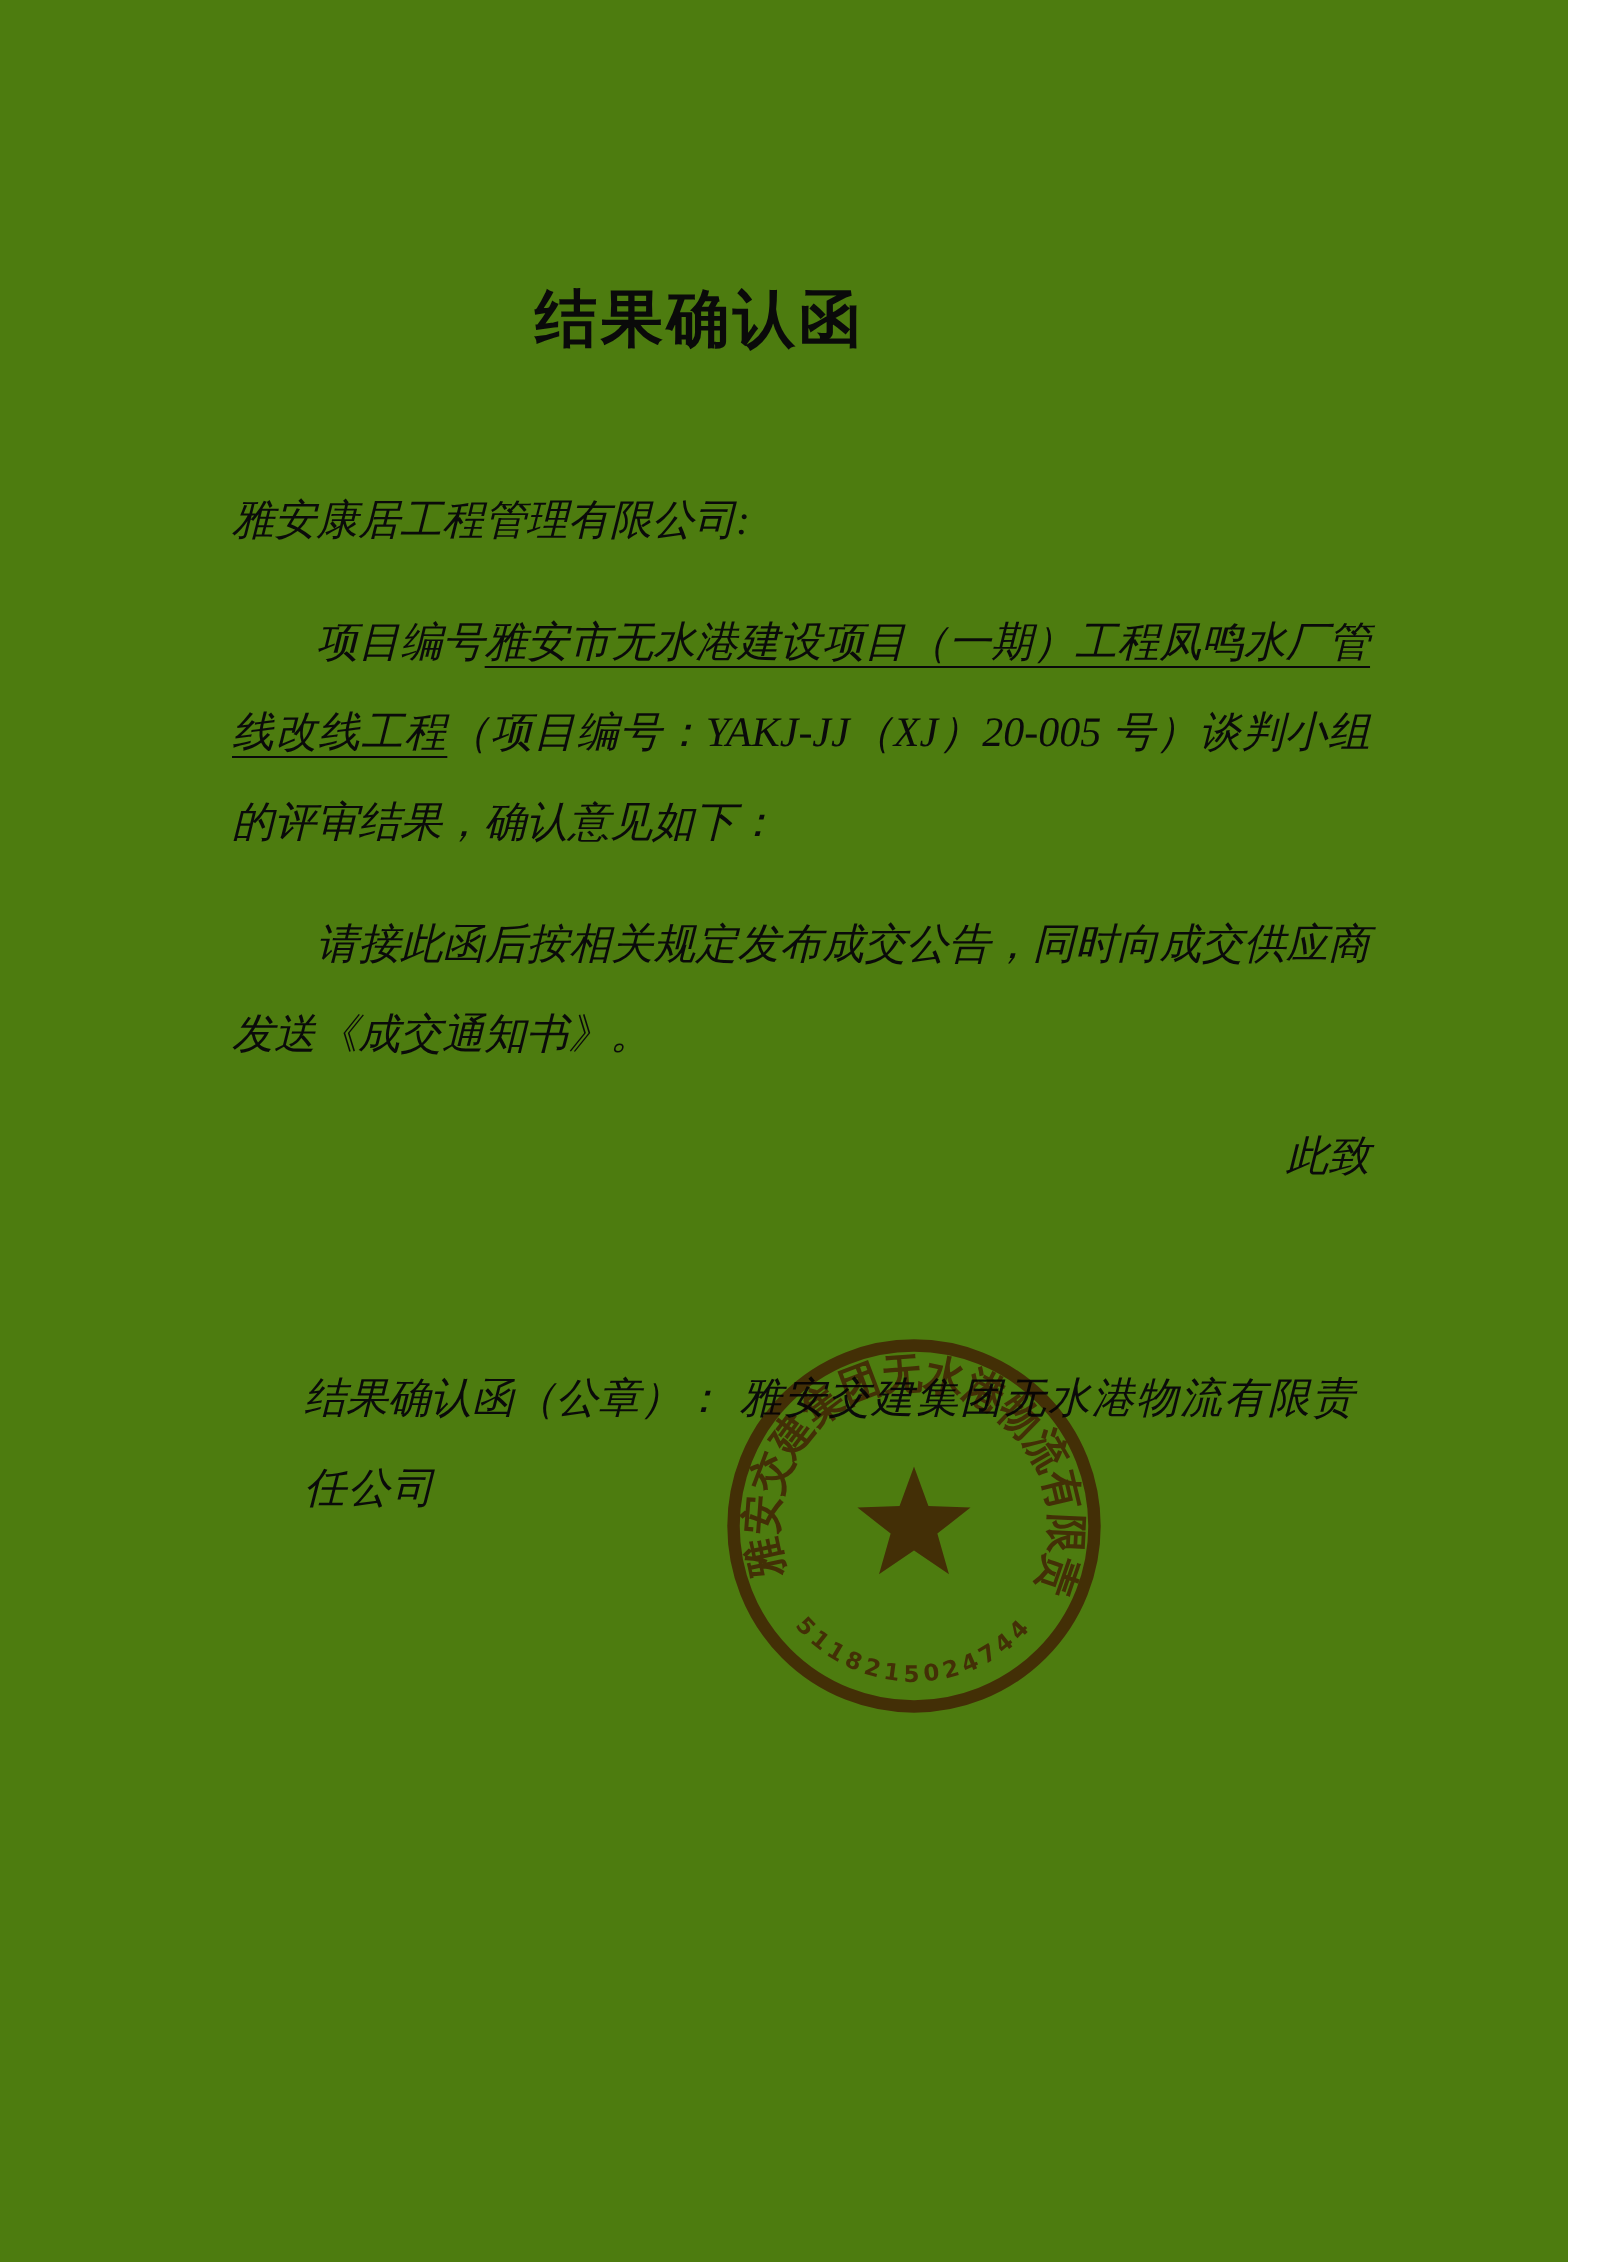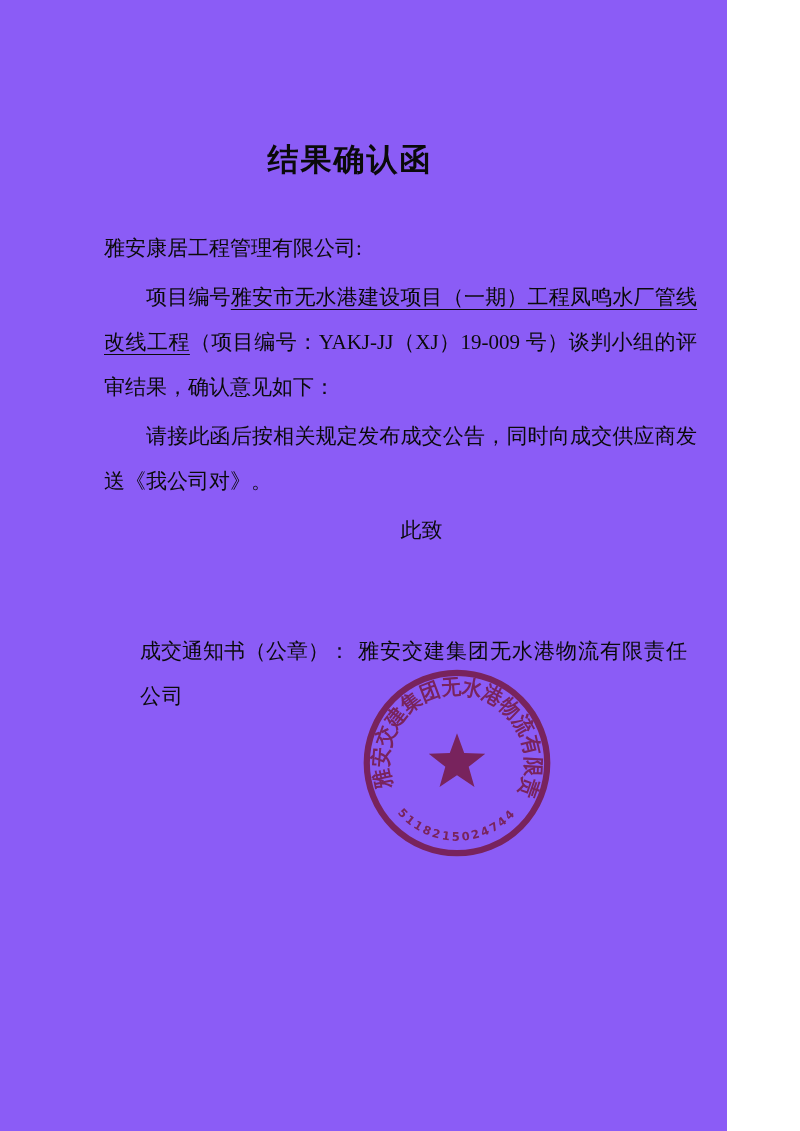--- a/index.html
+++ b/index.html
@@ -2,23 +2,23 @@
 <html><head>
 <meta charset="utf-8">
 <style>
   html, body {
     margin: 0;
     padding: 0;
     background: #ffffff;
   }
   .page {
     position: relative;
-    width: 727px;
+    width: 784px;
     height: 1131px;
-    background: #8b5cf6;
+    background: #4d7c0f;
     overflow: hidden;
     font-family: "Liberation Serif", "DejaVu Serif", serif;
     color: #0a0a0a;
   }
   .doc-title {
     position: absolute;
     top: 139px;
     left: 0;
     width: 700px;
     text-align: center;
@@ -29,29 +29,29 @@
   .body-text {
     position: absolute;
     top: 222px;
     left: 100px;
     width: 601px;
     font-size: 21px;
     line-height: 45px;
     text-align: justify;
     text-justify: inter-character;
   }
-  .body-text p { margin: 4px; }
+  .body-text p { margin: 16px; font-style: italic; }
   .indent { text-indent: 2em; }
   .uline {
     text-decoration: underline;
     text-underline-offset: 5px;
     text-decoration-thickness: 1px;
   }
   .para-notice { margin-top: 16px; }
-  .closing { margin-top: 22px; text-indent: 2em; text-align: center; }
+  .closing { margin-top: 22px; text-indent: 2em; text-align: right; }
   .signature { margin-top: 76px; padding-left: 36px; text-align: left; }
   .sig-name { margin-left: 8px; letter-spacing: 1px; }
   .date-spacer { display: inline-block; width: 146px; }
   .checkbox {
     font-weight: bold;
     font-family: "DejaVu Sans", "Liberation Sans", sans-serif;
     font-size: 22px;
   }
   .stamp {
     position: absolute;
@@ -67,29 +67,29 @@
 <body>
 
 <div class="page">
 
   <div class="doc-title">结果确认函</div>
 
   <div class="body-text">
 
     <p>雅安康居工程管理有限公司:</p>
 
-    <p class="indent"><span>项目编号</span><span class="uline">雅安市无水港建设项目（一期）工程凤鸣水厂管线改线工程</span><span>（项目编号：YAKJ-JJ（XJ）19-009 号）谈判小组的评审结果，确认意见如下：</span></p>
+    <p class="indent"><span>项目编号</span><span class="uline">雅安市无水港建设项目（一期）工程凤鸣水厂管线改线工程</span><span>（项目编号：YAKJ-JJ（XJ）20-005 号）谈判小组的评审结果，确认意见如下：</span></p>
 
 
-    <p class="indent para-notice">请接此函后按相关规定发布成交公告，同时向成交供应商发送《我公司对》。</p>
+    <p class="indent para-notice">请接此函后按相关规定发布成交公告，同时向成交供应商发送《成交通知书》。</p>
 
     <p class="closing">此致</p>
 
     <div class="signature">
-      <p><span>成交通知书（公章）：</span><span class="sig-name">雅安交建集团无水港物流有限责任公司</span></p>
+      <p><span>结果确认函（公章）：</span><span class="sig-name">雅安交建集团无水港物流有限责任公司</span></p>
     </div>
 
   </div>
 
   <svg class="stamp" viewBox="0 0 200 200" xmlns="http://www.w3.org/2000/svg">
     <defs>
       <path id="seal-arc-top" d="M 32.34 124.62 A 72 72 0 1 1 167.66 124.62" fill="none"></path>
       <path id="seal-arc-bottom" d="M 37.95 152.07 A 81 81 0 0 0 162.05 152.07" fill="none"></path>
     </defs>
     <circle cx="100" cy="100" r="94" fill="none" stroke="#d9504e" stroke-width="6.5"></circle>

